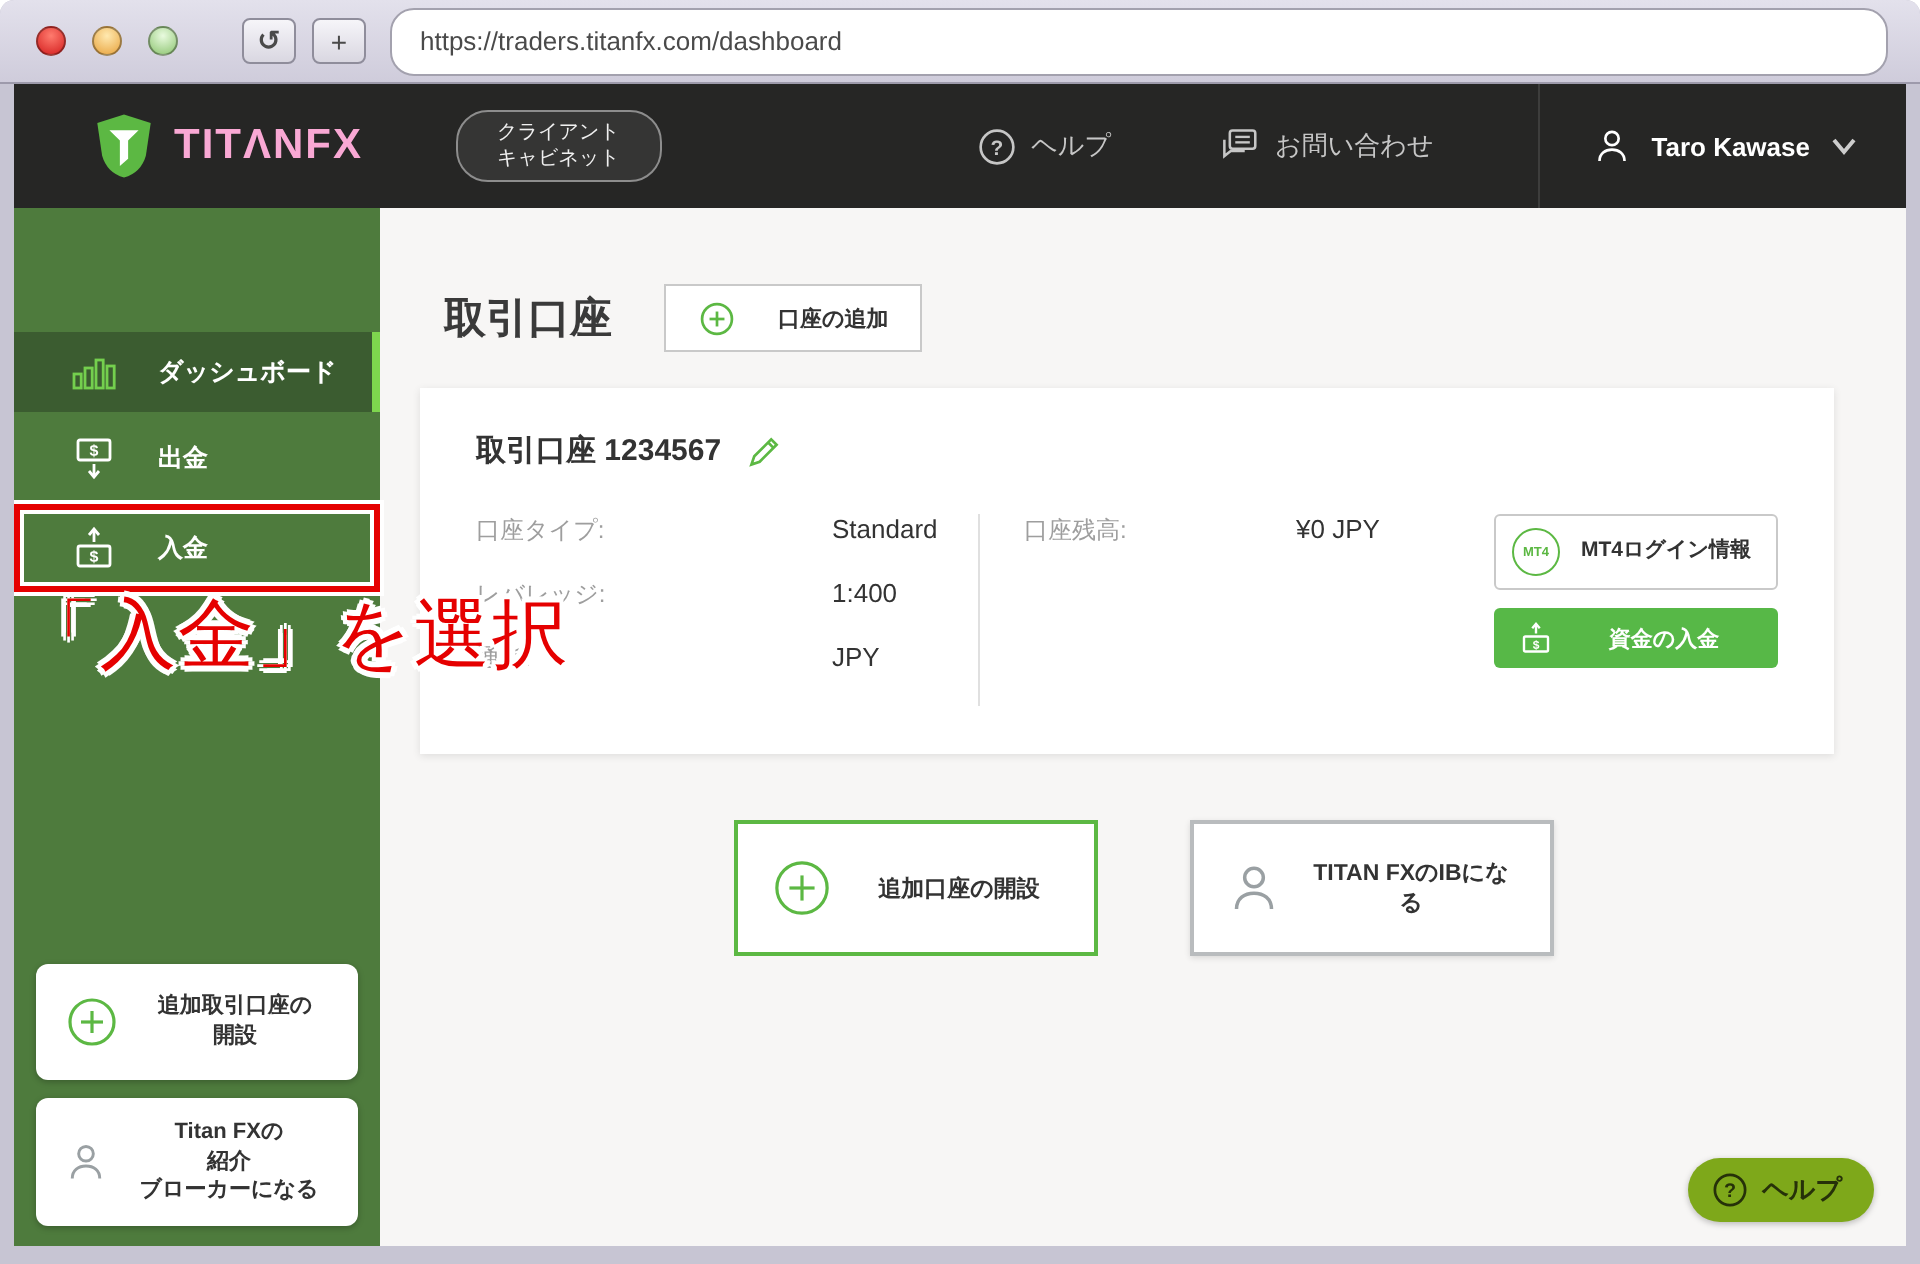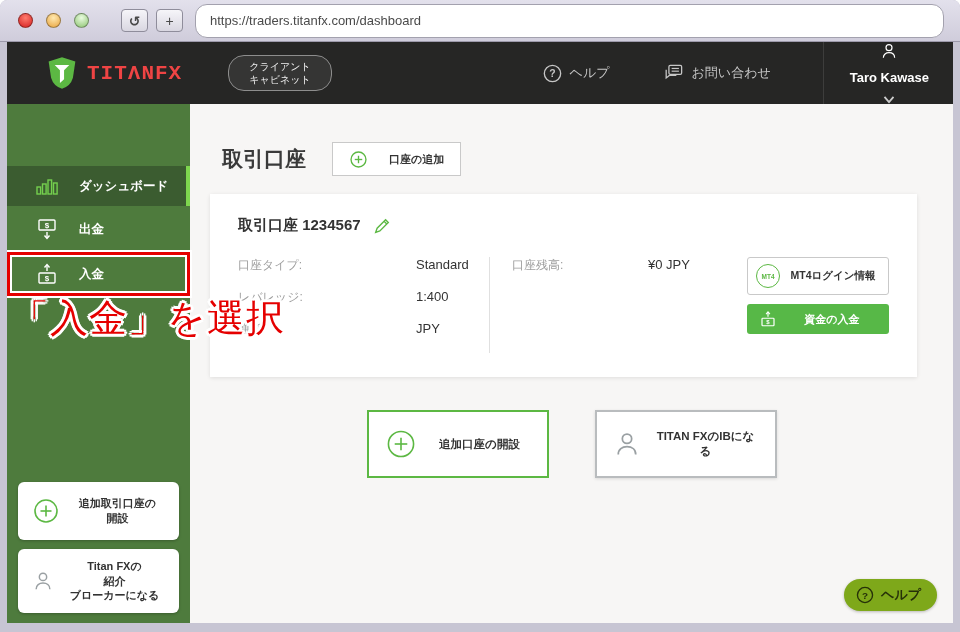--- a/index.html
+++ b/index.html
@@ -17,27 +17,27 @@
   .chrome-btn { width:27px; height:23px; margin-left:8px; border:1px solid #8f8d9b; border-radius:4px; background:linear-gradient(#f6f5f9,#d9d7e1); color:#4a4a4a; font-size:14px; display:flex; align-items:center; justify-content:center; }
   .chrome-btn.reload { margin-left:26px; font-weight:bold; }
   .urlbar { flex:1; height:25px; margin:0 4px 0 12px; border:1px solid #a3a1ae; border-radius:12px; background:#fff; font-size:13px; color:#4a4a4a; padding:16px 14px; outline:none; font-family:"Liberation Sans",sans-serif; }
 
   
   .page { position:relative; margin:0 7px; width:946px; height:581px; background:#f7f6f5; overflow:hidden; }
 
   
   .header { height:62px; background:#262625; display:flex; align-items:center; color:#c9c9c9; }
   .logo { display:flex; align-items:center; gap:10px; margin-left:40px; }
-  .logo-text { font-size:21px; letter-spacing:1px; color:#ef4444;font-family:Liberation Mono, monospace; }
+  .logo-text { font-size:21px; letter-spacing:1px; color:#f9a8d4; }
   .logo-text b { font-weight:800; }
   .logo-text span { font-weight:600; }
   .cabinet-pill { margin-left:46px; border:1px solid #8d8d8d; background:rgba(255,255,255,.07); color:#f0f0f0; border-radius:16px; padding:4px 20px; font-size:10px; line-height:1.3; text-align:center; white-space:pre-line; cursor:pointer; }
   .header-spacer { flex:1; }
   .header-link { display:flex; align-items:center; gap:8px; font-size:13px; color:#c6c6c6; cursor:pointer; margin-right:52px; }
-  .user-block { height:100%; border-left:1px solid #3d3d3c; display:flex; align-items:center; gap:10px; padding:0 24px 0 26px; cursor:pointer;flex-direction:column; }
+  .user-block { height:100%; border-left:1px solid #3d3d3c; display:flex; align-items:center; gap:10px; padding:0 24px 0 26px; cursor:pointer; }
   .user-name { color:#fff; font-weight:bold; font-size:13px; }
 
   
   .body-row { display:flex; height:519px; }
 
   
   .sidebar { width:183px; background:#4e7b3d; display:flex; flex-direction:column; position:relative; }
   .nav { padding-top:62px; }
   .nav-item { position:relative; height:40px; margin-bottom:3px; display:flex; align-items:center; padding-left:28px; gap:20px; color:#fff; font-size:12.5px; font-weight:bold; cursor:pointer; }
   .nav-item.active { background:#3b5c30; }

